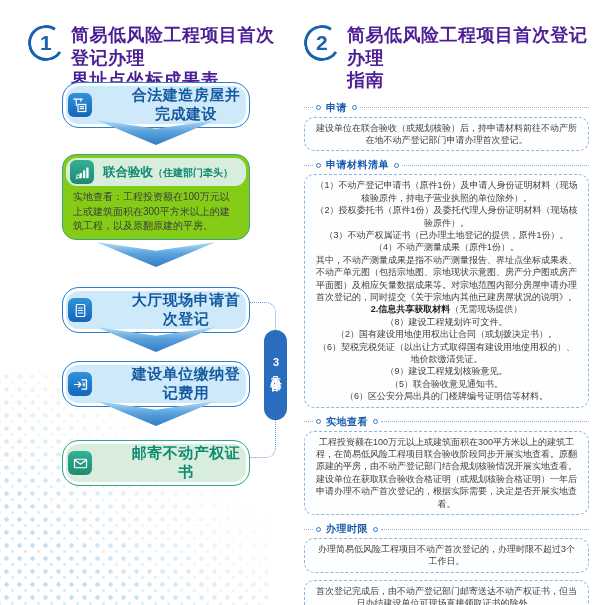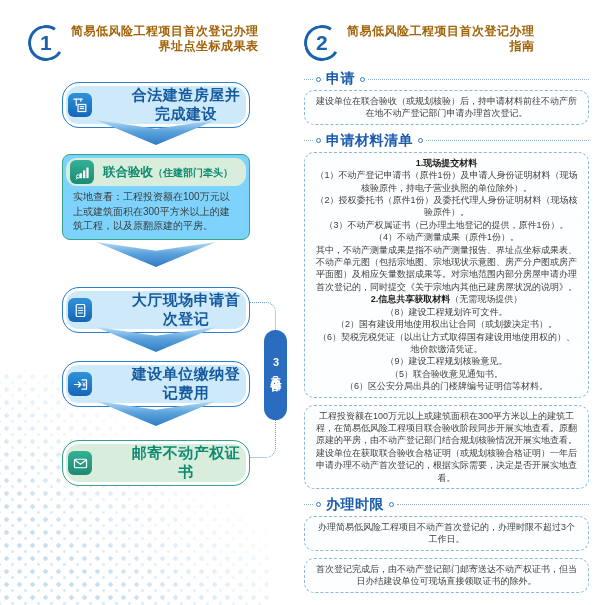--- a/index.html
+++ b/index.html
@@ -21,39 +21,39 @@
   }
   
   .col-head{position:absolute;display:flex;align-items:flex-start;gap:7px;}
   .num-ring{
     flex:0 0 auto;width:30px;height:30px;margin-top:1px;
     border:3px solid #1b62ae;border-right-color:transparent;border-radius:50%;
     display:flex;align-items:center;justify-content:center;
     transform:rotate(-12deg);
   }
   .num-ring span{transform:rotate(12deg);font-size:21px;font-weight:bold;color:#1b62ae;}
-  .head-title{font-size:12px;font-weight:bold;color:#a16207;line-height:1.25;letter-spacing:.5px;text-align:right;}
+  .head-title{font-size:18px;font-weight:bold;color:#4c1d95;line-height:1.25;letter-spacing:.5px;}
   
   .step{position:absolute;left:62px;width:188px;box-sizing:border-box;}
   .pill{
     border-radius:17px;display:flex;align-items:center;padding:3px 5px;
     border:1.5px solid #2b7fd0;background:#cde9fa;
     box-shadow:inset 0 0 0 3px #ffffff;
   }
   .pill.green{border-color:#35a38c;background:#d9eddc;}
   .icon-sq{
     flex:0 0 auto;width:24px;height:24px;border-radius:6px;
     background:linear-gradient(180deg,#2f93d8,#1565b8);
     display:flex;align-items:center;justify-content:center;
   }
   .icon-sq.teal{background:linear-gradient(180deg,#33b197,#1d8a71);}
   .pill-label{flex:1;text-align:center;font-size:15px;font-weight:bold;color:#155a9e;letter-spacing:.5px;padding-left:36px;}
   .pill-label.teal{color:#0e8a71;}
   .green-box{
-    border:1.5px solid #35a38c;border-radius:8px;background:#7dd3fc;padding:3px 3px 2px;
+    border:1.5px solid #35a38c;border-radius:14px;background:#84cc16;padding:3px 3px 2px;
   }
   .gb-head{display:flex;align-items:center;background:#d9eddc;border-radius:11px;padding:2px 4px;}
   .gb-title{flex:1;text-align:center;font-weight:bold;color:#0e8a71;font-size:12.5px;}
   .gb-title .note{font-size:10px;}
   .gb-desc{font-size:10px;line-height:1.45;color:#3c3c3c;padding:4px 7px 3px;}
   .arrow{
     position:absolute;left:96px;width:120px;height:25px;
     background:linear-gradient(180deg,#b8ddf5 0%,#5da4dd 45%,#2e7cc4 100%);
     clip-path:polygon(0 0,50% 35%,100% 0,50% 100%);
   }
@@ -71,21 +71,21 @@
   .bracket-bottom{
     position:absolute;left:250px;top:418px;width:25px;height:39px;
     border-bottom:1.5px dotted #5f9bd6;border-right:1.5px dotted #5f9bd6;border-bottom-right-radius:10px;
   }
   
   .right-col{position:absolute;left:304px;top:0;width:285px;height:605px;box-sizing:border-box;padding-top:24px;}
   .section{margin-top:7px;}
   .sec-head{display:flex;align-items:center;gap:3px;margin-bottom:2px;}
   .sec-dash{width:9px;border-top:1px dotted #8ab6e0;}
   .sec-dot{width:3px;height:3px;border:1px solid #2b7fd0;border-radius:50%;}
-  .sec-title{font-size:14px;font-weight:bold;color:#1a5cab;letter-spacing:.5px;margin:0 2px;}
+  .sec-title{font-size:10px;font-weight:bold;color:#1a5cab;letter-spacing:.5px;margin:0 2px;}
   .sec-fill{flex:1;border-top:1px dotted #8ab6e0;}
   .sec-box{
     border:1.2px dashed #8ab6e0;border-radius:10px;background:#fdfeff;
     padding:4px 9px;font-size:9px;line-height:1.38;color:#3d3d3d;
   }
   .sec-box p{margin:0;text-align:center;}
   .bold-line{font-weight:bold;color:#1c1c1c;}
 </style>
 </head>
 <body>
@@ -223,37 +223,43 @@
 
   <div class="section">
     <div class="sec-head">
       <span class="sec-dash"></span>
       <span class="sec-dot"></span>
       <span class="sec-title">申请材料清单</span>
       <span class="sec-dot"></span>
       <span class="sec-fill"></span>
     </div>
     <div class="sec-box">
-      <p class="bold-line">1.现场提交材料</p>
       <p>（1）不动产登记申请书（原件1份）及申请人身份证明材料（现场核验原件，持电子营业执照的单位除外）。</p>
       <p>（2）授权委托书（原件1份）及委托代理人身份证明材料（现场核验原件）。</p>
       <p>（3）不动产权属证书（已办理土地登记的提供，原件1份）。</p>
       <p>（4）不动产测量成果（原件1份）。</p>
       <p>其中，不动产测量成果是指不动产测量报告、界址点坐标成果表、不动产单元图（包括宗地图、宗地现状示意图、房产分户图或房产平面图）及相应矢量数据成果等。对宗地范围内部分房屋申请办理首次登记的，同时提交《关于宗地内其他已建房屋状况的说明》。</p>
       <p><span class="bold-line">2.信息共享获取材料</span><span>（无需现场提供）</span></p>
       <p>（8）建设工程规划许可文件。</p>
       <p>（2）国有建设用地使用权出让合同（或划拨决定书）。</p>
       <p>（6）契税完税凭证（以出让方式取得国有建设用地使用权的）、地价款缴清凭证。</p>
       <p>（9）建设工程规划核验意见。</p>
       <p>（5）联合验收意见通知书。</p>
       <p>（6）区公安分局出具的门楼牌编号证明信等材料。</p>
     </div>
   </div>
 
   <div class="section">
+    <div class="sec-head">
+      <span class="sec-dash"></span>
+      <span class="sec-dot"></span>
+      <span class="sec-title">实地查看</span>
+      <span class="sec-dot"></span>
+      <span class="sec-fill"></span>
+    </div>
     <div class="sec-box">
       <p>工程投资额在100万元以上或建筑面积在300平方米以上的建筑工程，在简易低风险工程项目联合验收阶段同步开展实地查看。原翻原建的平房，由不动产登记部门结合规划核验情况开展实地查看。建设单位在获取联合验收合格证明（或规划核验合格证明）一年后申请办理不动产首次登记的，根据实际需要，决定是否开展实地查看。</p>
     </div>
   </div>
 
   <div class="section">
     <div class="sec-head">
       <span class="sec-dash"></span>
       <span class="sec-dot"></span>
       <span class="sec-title">办理时限</span>

